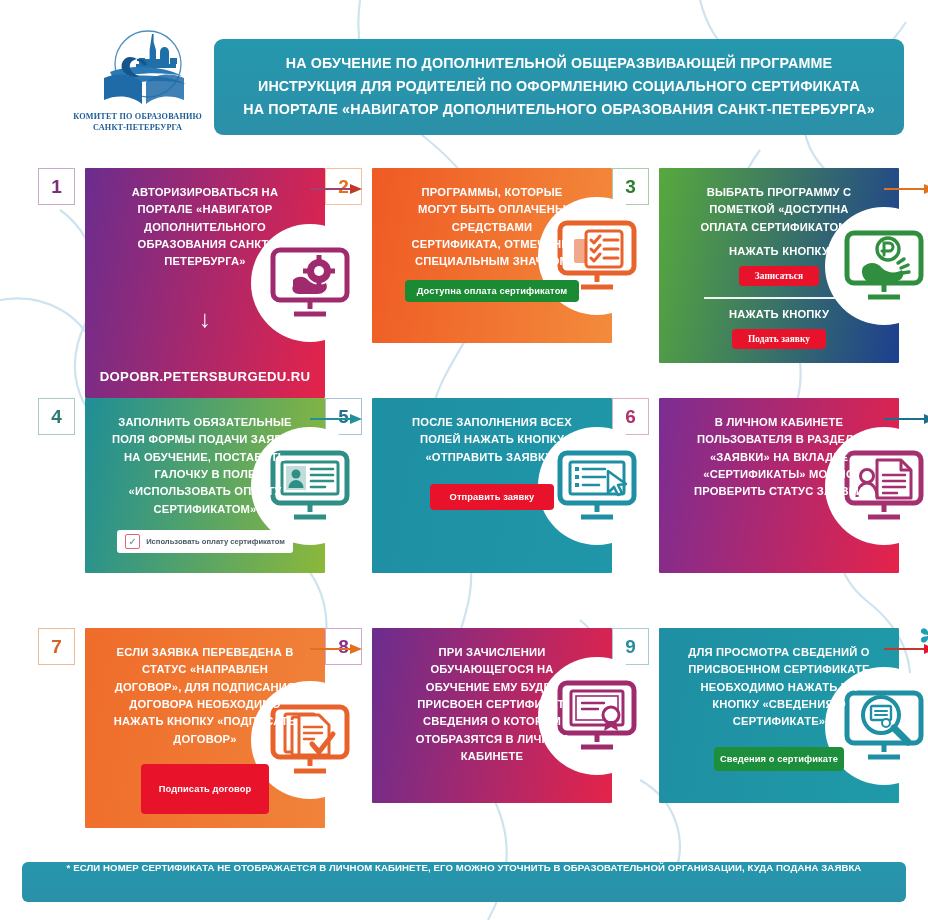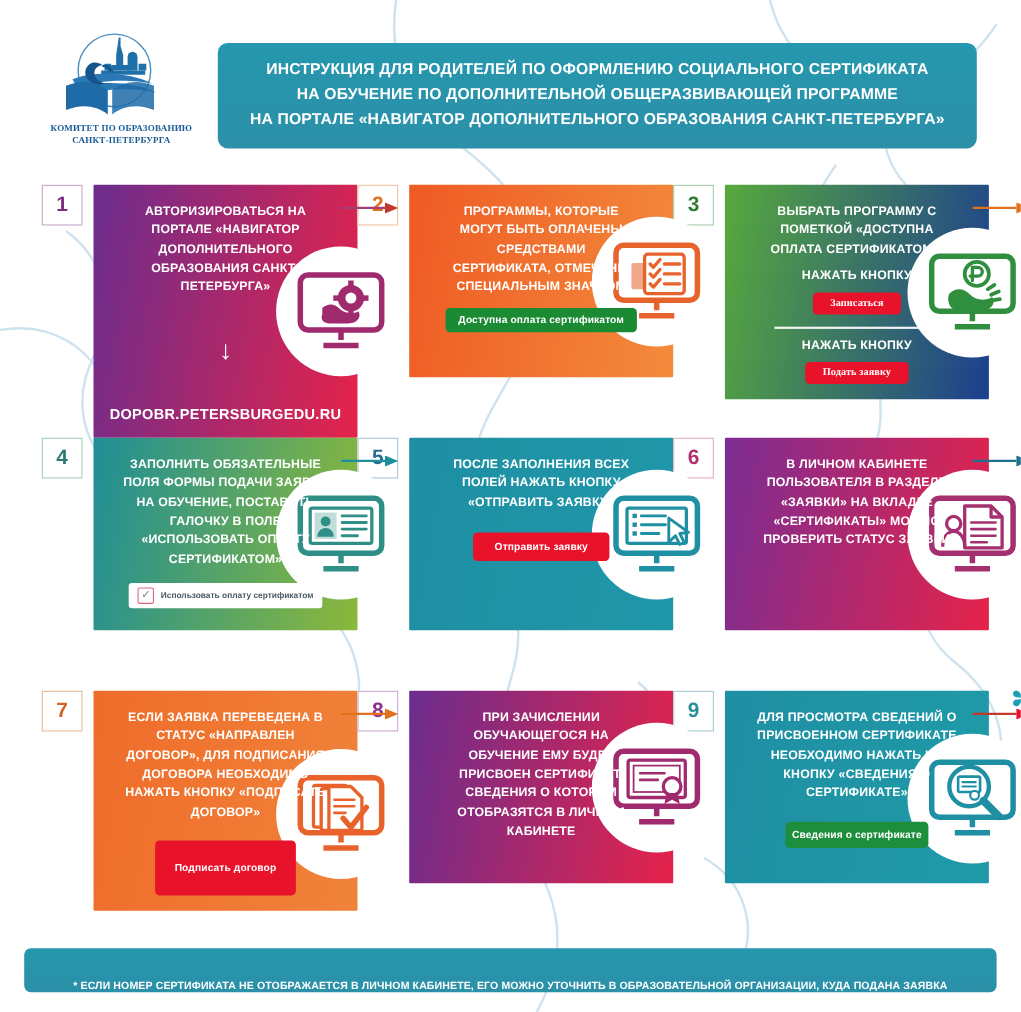--- a/index.html
+++ b/index.html
@@ -14,22 +14,22 @@
   #map-bg{position:absolute;inset:0;z-index:0;pointer-events:none;}
 
   #page{position:relative;z-index:2;width:928px;height:920px;}
 
   
   .header{
     position:absolute;left:0;top:24px;width:928px;height:125px;
     display:flex;align-items:center;
   }
   .logo{
-    width:140px;height:118px;margin-left:46px;
-    display:flex;flex-direction:column;align-items:flex-start;justify-content:flex-start;
+    width:140px;height:118px;margin-left:62px;
+    display:flex;flex-direction:column;align-items:flex-end;justify-content:flex-start;
     flex:0 0 auto;
   }
   .logo-mark{width:112px;height:82px;}
   .logo-text{
     text-align:center;color:#1b5c97;
     font-family:"Liberation Serif", serif;
     font-size:8.2px;font-weight:700;letter-spacing:.2px;line-height:1.35;
     margin-top:1px;
   }
   .title-bar{
@@ -146,21 +146,21 @@
   .asterisk{
     position:absolute;left:307px;top:2px;
     color:#1e9fb8;font-size:29px;font-weight:700;line-height:1;z-index:5;
   }
 
   
   .footer{
     position:absolute;left:22px;top:862px;width:884px;height:40px;
     background:linear-gradient(180deg,#2fa3b8 0%,#2597ae 60%,#2b90a8 100%);
     border-radius:6px;
-    display:flex;align-items:flex-end;justify-content:center;
+    display:flex;align-items:flex-start;justify-content:center;
   }
   .footer .ftext{
     color:#ffffff;font-size:9.6px;font-weight:700;letter-spacing:.1px;
     text-align:center;white-space:nowrap;
   }
 </style>
 </head>
 <body>
 
 <svg id="map-bg" viewBox="0 0 928 920">
@@ -211,22 +211,22 @@
           <path d="M47 31 C52 30 56 33 57 37 L53 37 C52 34 50 33 47 33 Z"></path>
         </g>
       </svg>
       <div class="logo-text">
         <div>КОМИТЕТ ПО ОБРАЗОВАНИЮ</div>
         <div>САНКТ-ПЕТЕРБУРГА</div>
       </div>
     </div>
 
     <div class="title-bar" style="background: linear-gradient(rgb(37, 151, 174) 0%, rgb(43, 144, 168) 100%);">
+      <div class="line">НА ОБУЧЕНИЕ ПО ДОПОЛНИТЕЛЬНОЙ ОБЩЕРАЗВИВАЮЩЕЙ ПРОГРАММЕ</div>
       <div class="line">ИНСТРУКЦИЯ ДЛЯ РОДИТЕЛЕЙ ПО ОФОРМЛЕНИЮ СОЦИАЛЬНОГО СЕРТИФИКАТА</div>
-      <div class="line">НА ОБУЧЕНИЕ ПО ДОПОЛНИТЕЛЬНОЙ ОБЩЕРАЗВИВАЮЩЕЙ ПРОГРАММЕ</div>
       <div class="line">НА ПОРТАЛЕ «НАВИГАТОР ДОПОЛНИТЕЛЬНОГО ОБРАЗОВАНИЯ САНКТ-ПЕТЕРБУРГА»</div>
     </div>
   </div>
 
   <div class="rows">
 
     <div class="row r1">
 
       <div class="cell c1">
         <div class="numbox" id="nb1" style="border-color: rgb(201, 168, 200); color: rgb(123, 47, 122);">

